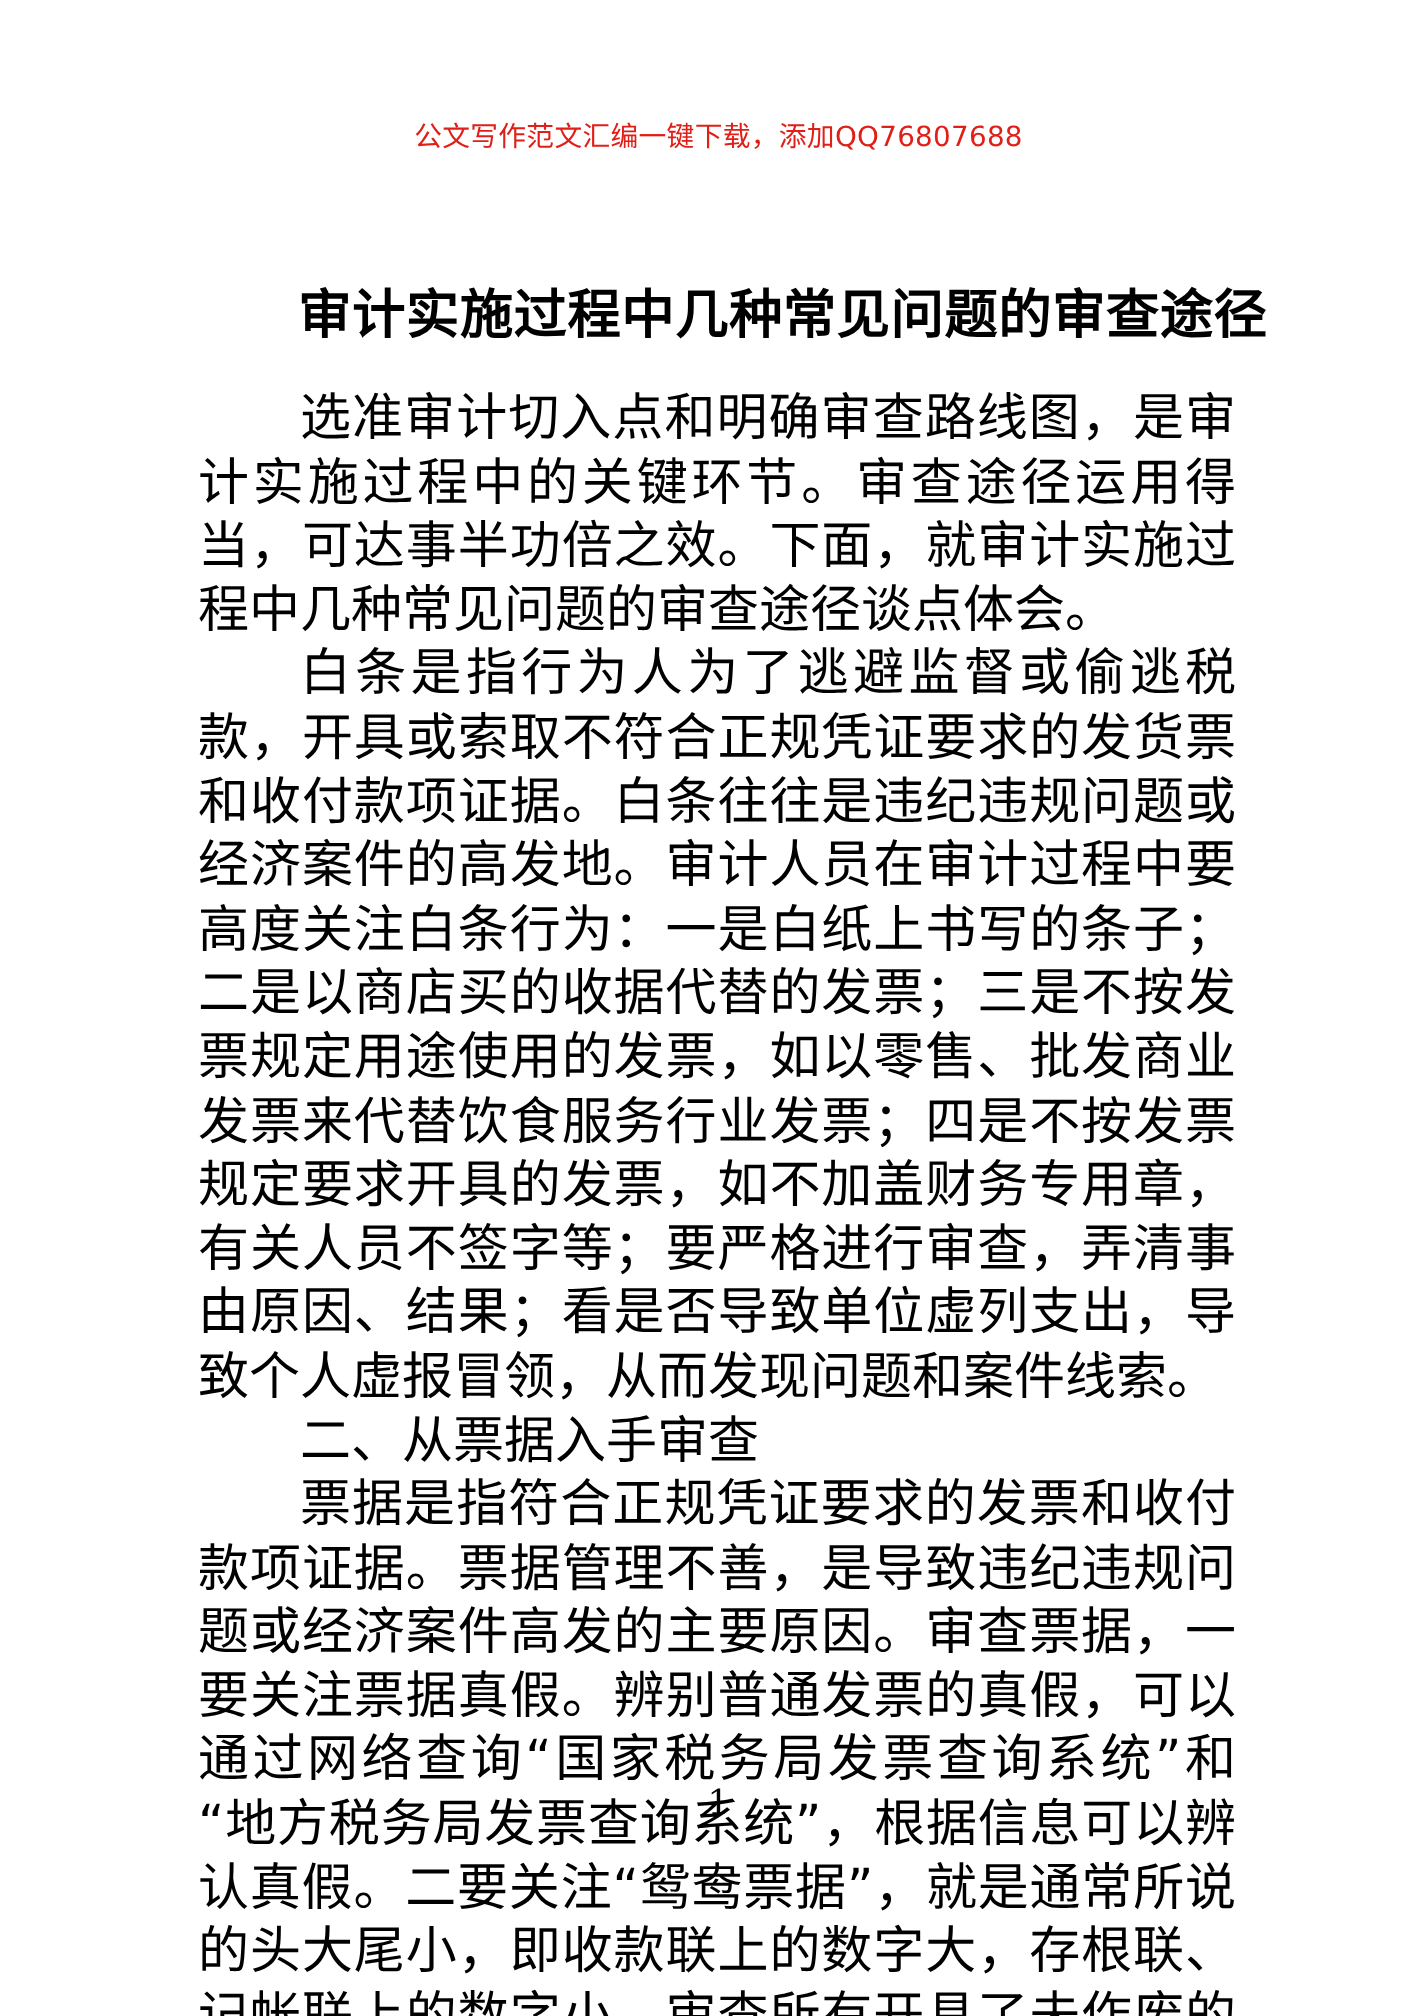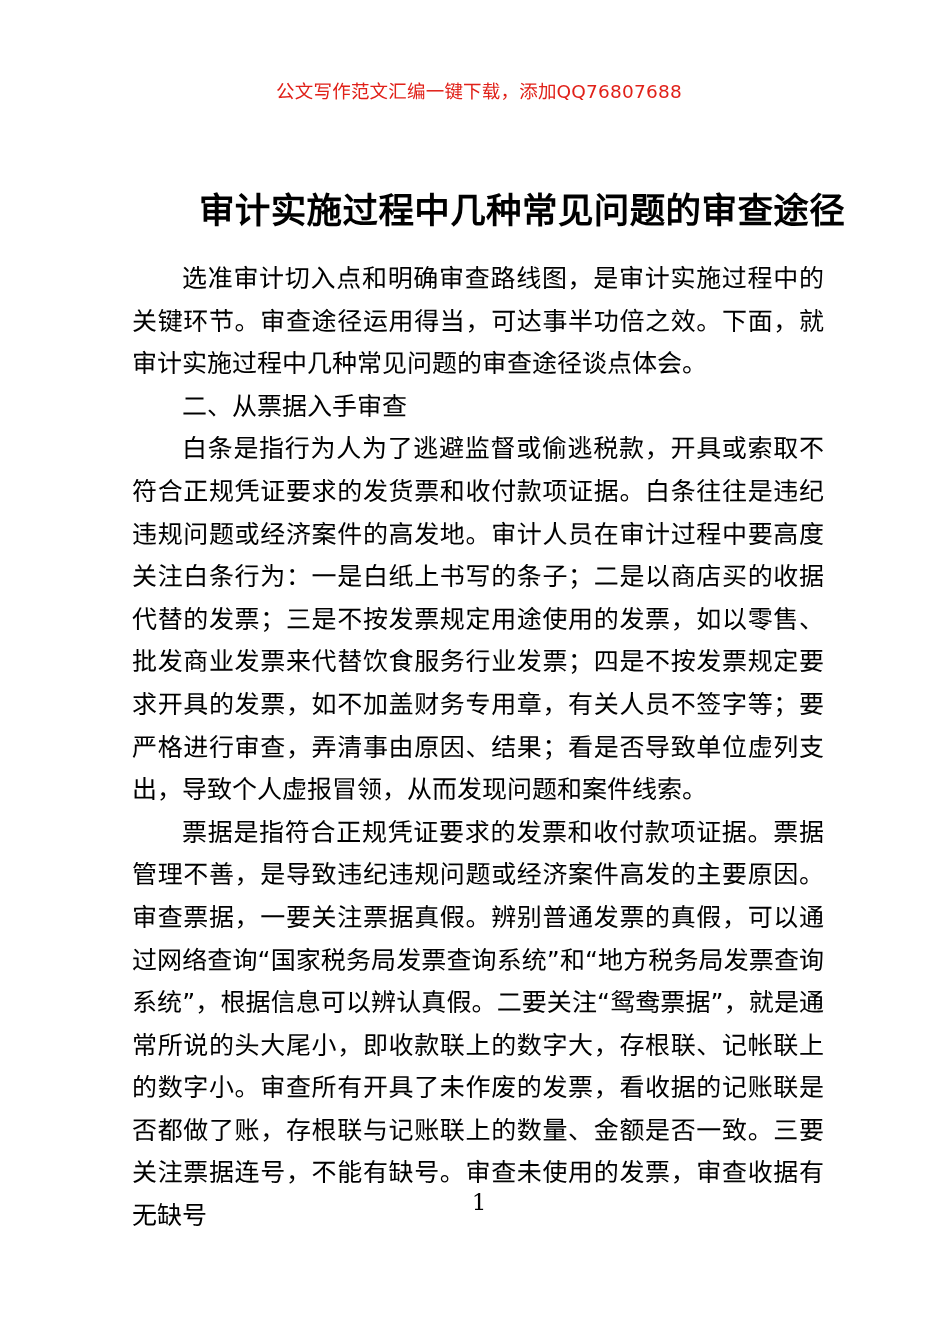--- a/index.html
+++ b/index.html
@@ -55,21 +55,21 @@
   .body-block {
     position: absolute;
     top: 258px;
     left: 128px;
     width: 692px;
   }
 
   .para {
     margin: 0;
     font-family: "DejaVu Sans", "Liberation Sans", sans-serif;
-    font-size: 25px;
+    font-size: 34px;
     line-height: 42.6px;
     color: #000000;
     text-align: justify;
     text-justify: inter-ideograph;
     text-indent: 2em;
     word-break: break-all;
     letter-spacing: 0px;
   }
 
   .para.heading {
@@ -93,20 +93,20 @@
 <body>
 
 <div class="page">
 
   <div class="promo-banner">公文写作范文汇编一键下载，添加QQ76807688</div>
 
   <h1 class="doc-title">审计实施过程中几种常见问题的审查途径</h1>
 
   <div class="body-block">
     <p class="para">选准审计切入点和明确审查路线图，是审计实施过程中的关键环节。审查途径运用得当，可达事半功倍之效。下面，就审计实施过程中几种常见问题的审查途径谈点体会。</p>
+    <p class="para">白条是指行为人为了逃避监督或偷逃税款，开具或索取不符合正规凭证要求的发货票和收付款项证据。白条往往是违纪违规问题或经济案件的高发地。审计人员在审计过程中要高度关注白条行为：一是白纸上书写的条子；二是以商店买的收据代替的发票；三是不按发票规定用途使用的发票，如以零售、批发商业发票来代替饮食服务行业发票；四是不按发票规定要求开具的发票，如不加盖财务专用章，有关人员不签字等；要严格进行审查，弄清事由原因、结果；看是否导致单位虚列支出，导致个人虚报冒领，从而发现问题和案件线索。</p>
     <p class="para heading">二、从票据入手审查</p>
-    <p class="para">白条是指行为人为了逃避监督或偷逃税款，开具或索取不符合正规凭证要求的发货票和收付款项证据。白条往往是违纪违规问题或经济案件的高发地。审计人员在审计过程中要高度关注白条行为：一是白纸上书写的条子；二是以商店买的收据代替的发票；三是不按发票规定用途使用的发票，如以零售、批发商业发票来代替饮食服务行业发票；四是不按发票规定要求开具的发票，如不加盖财务专用章，有关人员不签字等；要严格进行审查，弄清事由原因、结果；看是否导致单位虚列支出，导致个人虚报冒领，从而发现问题和案件线索。</p>
     <p class="para">票据是指符合正规凭证要求的发票和收付款项证据。票据管理不善，是导致违纪违规问题或经济案件高发的主要原因。审查票据，一要关注票据真假。辨别普通发票的真假，可以通过网络查询“国家税务局发票查询系统”和“地方税务局发票查询系统”，根据信息可以辨认真假。二要关注“鸳鸯票据”，就是通常所说的头大尾小，即收款联上的数字大，存根联、记帐联上的数字小。审查所有开具了未作废的发票，看收据的记账联是否都做了账，存根联与记账联上的数量、金额是否一致。三要关注票据连号，不能有缺号。审查未使用的发票，审查收据有无缺号</p>
   </div>
 
   <div class="page-number">1</div>
 
 </div>
 
 </body></html>

